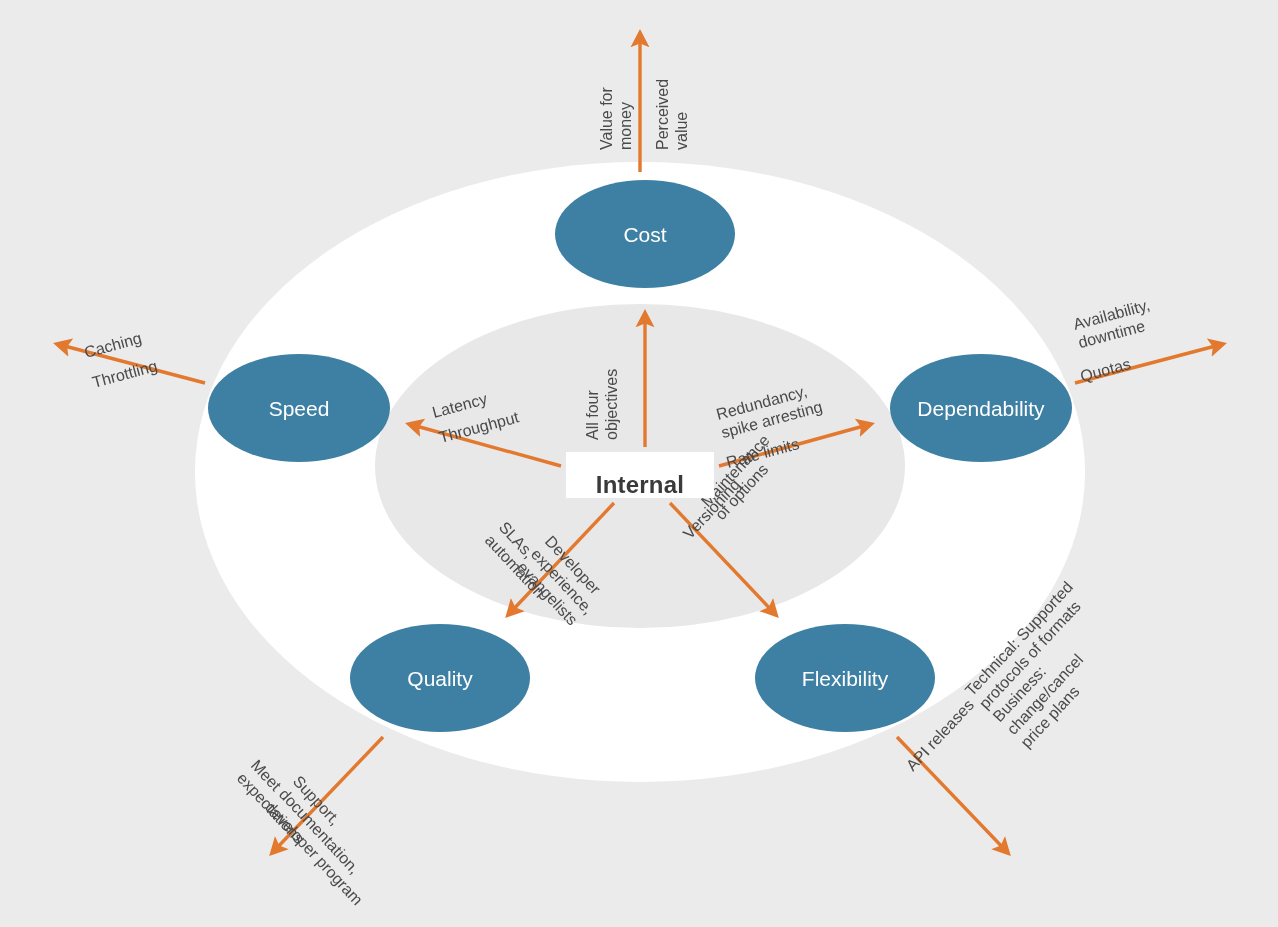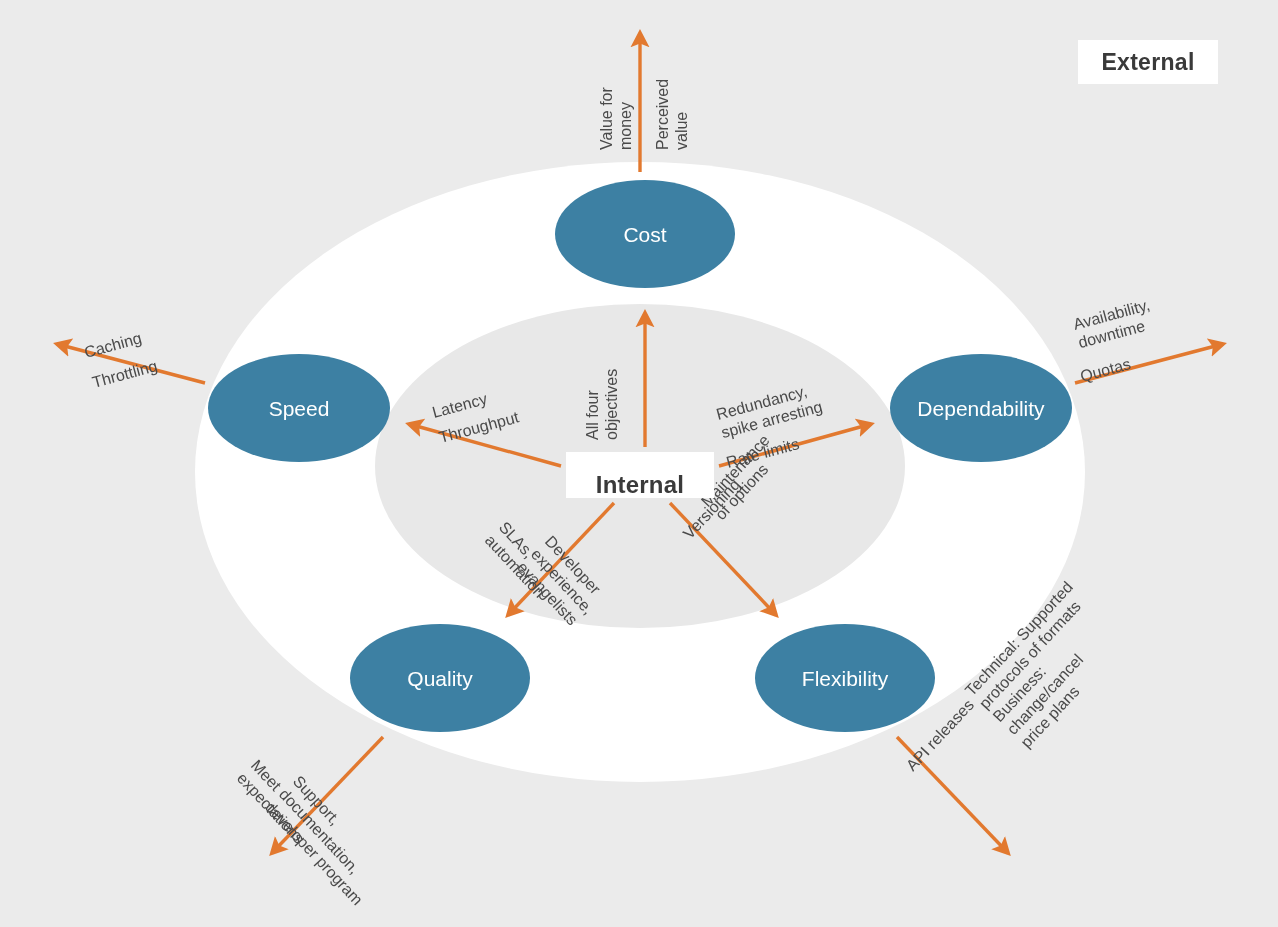--- a/index.html
+++ b/index.html
@@ -190,21 +190,18 @@
     <g transform="translate(972,697) rotate(-47)">
       <text class="edge-label" x="0" y="0">Technical: Supported</text>
       <text class="edge-label" x="0" y="19">protocols of formats</text>
       <text class="edge-label" x="0" y="38">Business:</text>
       <text class="edge-label" x="0" y="57">change/cancel</text>
       <text class="edge-label" x="0" y="76">price plans</text>
     </g>
 
   </svg>
 
-  <div class="ext-box">
-    <span>External</span>
-  </div>
 
   <div class="int-box">
     <span>Internal</span>
   </div>
 
 </div>
 
 </body></html>

